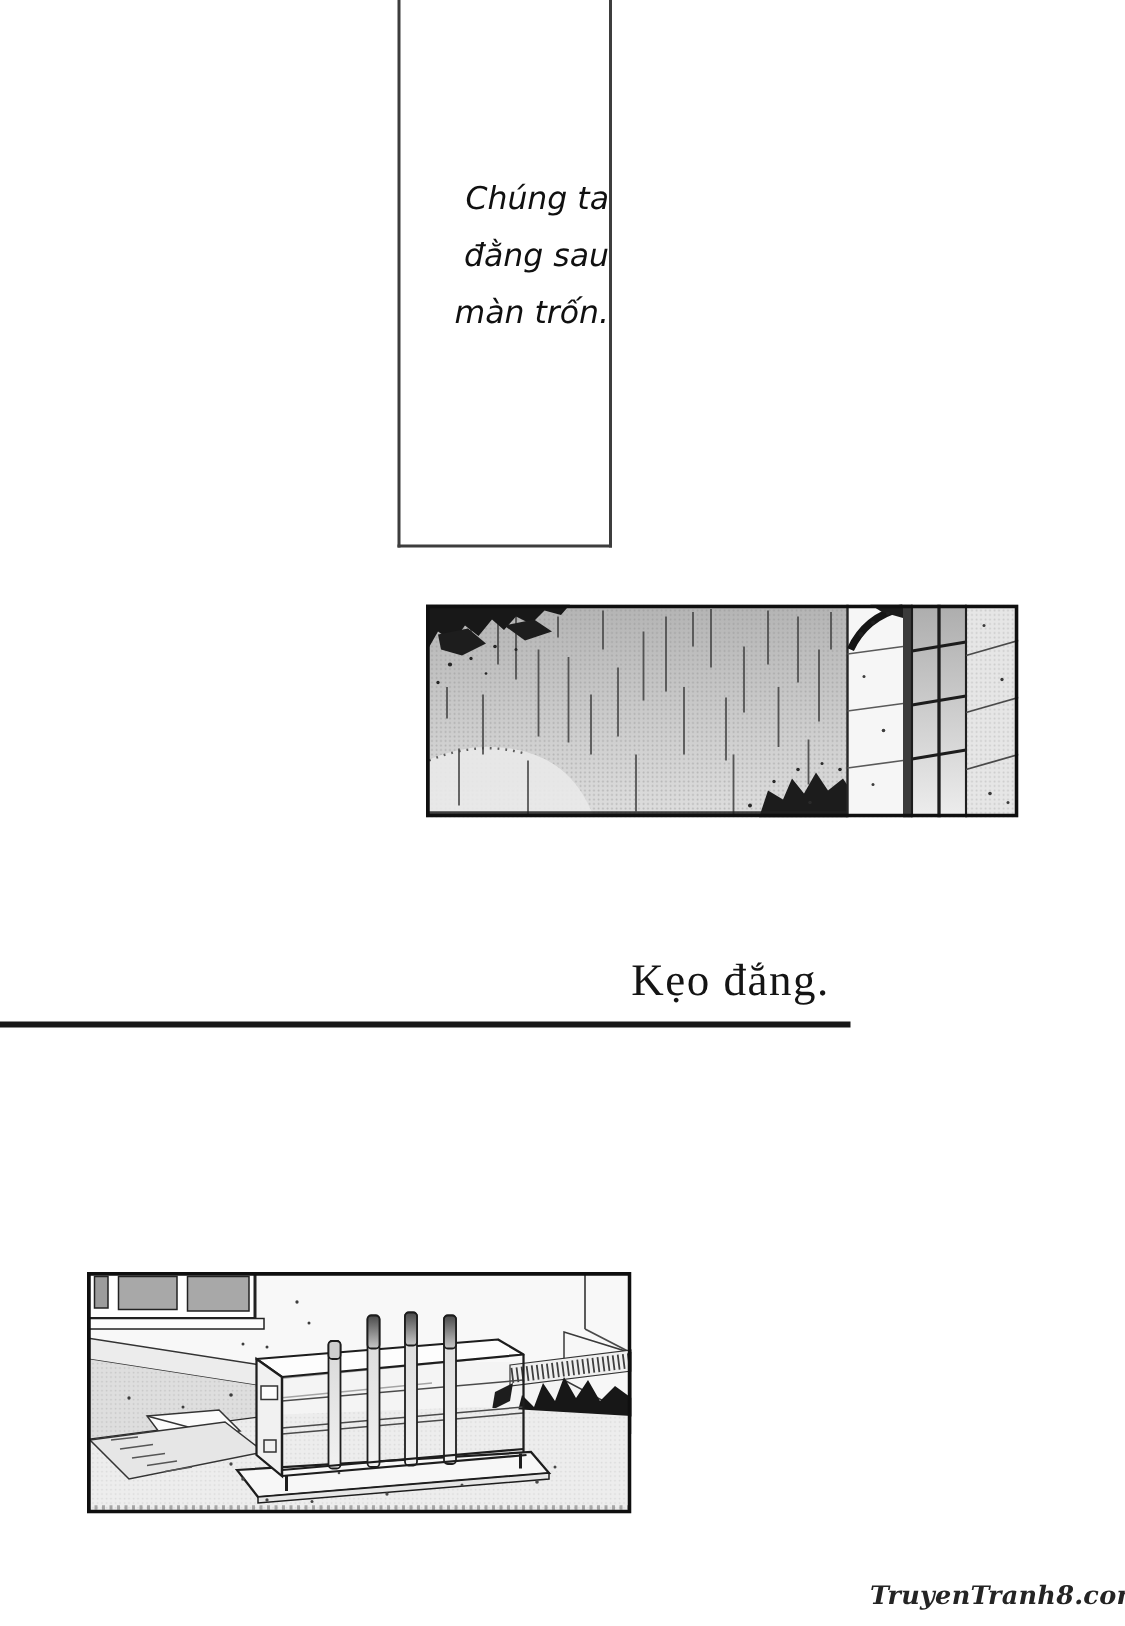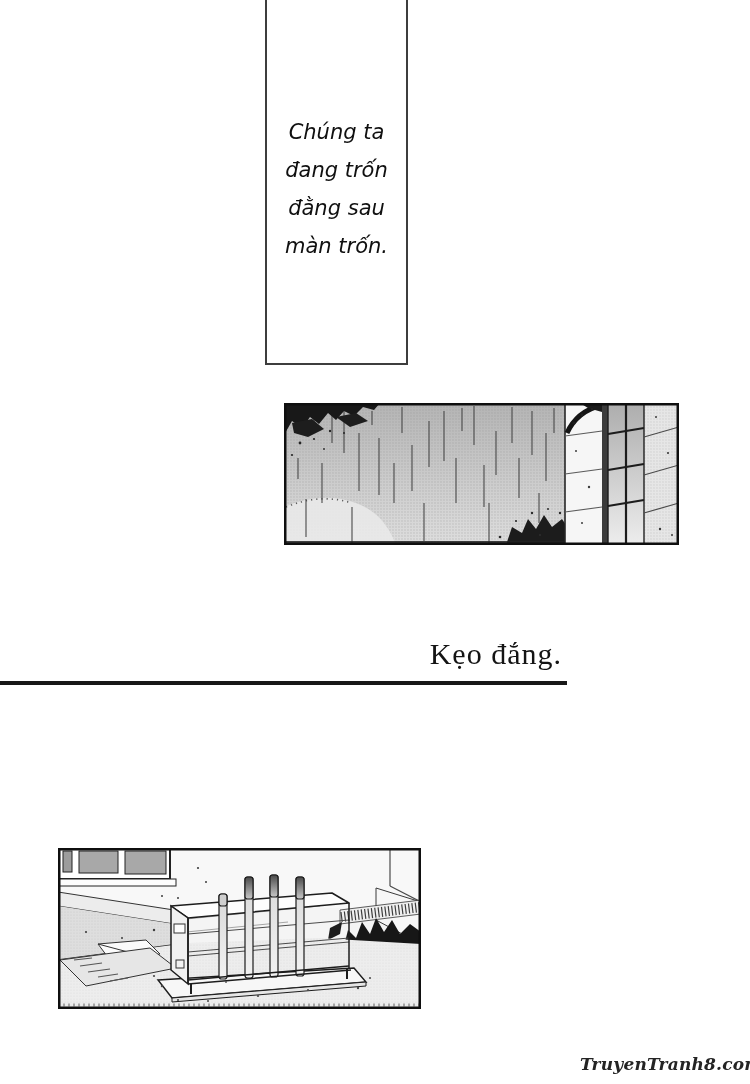--- a/index.html
+++ b/index.html
@@ -8,30 +8,30 @@
     background:#ffffff;font-family:"DejaVu Sans",sans-serif;
   }
   
   .speech-panel{
     position:absolute;left:265px;top:-3px;width:143px;height:368px;
     box-sizing:border-box;background:#fff;
     border-left:2px solid #3d3d3d;border-right:2px solid #3d3d3d;border-bottom:2px solid #3d3d3d;
   }
   .speech-text{
     position:absolute;left:0;top:116px;width:100%;
-    text-align:center;color:#101010;
+    text-align:right;color:#101010;
     font-family:"DejaVu Sans",sans-serif;font-style:italic;
     font-size:21px;line-height:38px;letter-spacing:0px;
   }
   
   .rain-panel{position:absolute;left:284px;top:403px;width:395px;height:142px;}
   .rain-panel svg{display:block;}
   
   .chapter-title{
-    position:absolute;left:412px;top:637px;width:150px;text-align:right;
+    position:absolute;left:412px;top:637px;width:150px;text-align:center;
     font-family:"Liberation Serif","DejaVu Serif",serif;
     font-size:30px;line-height:34px;color:#141414;letter-spacing:1px;
   }
   .title-rule{
     position:absolute;left:0px;top:681px;width:567px;height:4px;background:#181818;
   }
   
   .yard-panel{position:absolute;left:58px;top:848px;width:363px;height:161px;}
   .yard-panel svg{display:block;}
   
@@ -43,21 +43,20 @@
   }
 </style>
 </head>
 <body>
 
 <div>
 
   <div class="speech-panel">
     <div class="speech-text">
       <div>Chúng ta</div>
-      <div>đang trốn</div>
       <div>đằng sau</div>
       <div>màn trốn.</div>
     </div>
   </div>
 
   <div class="rain-panel">
     <svg width="395" height="142" viewBox="0 0 395 142">
       <defs>
         <linearGradient id="sky" x1="0" y1="0" x2="0" y2="1">
           <stop offset="0" stop-color="#b4b4b4"></stop>

